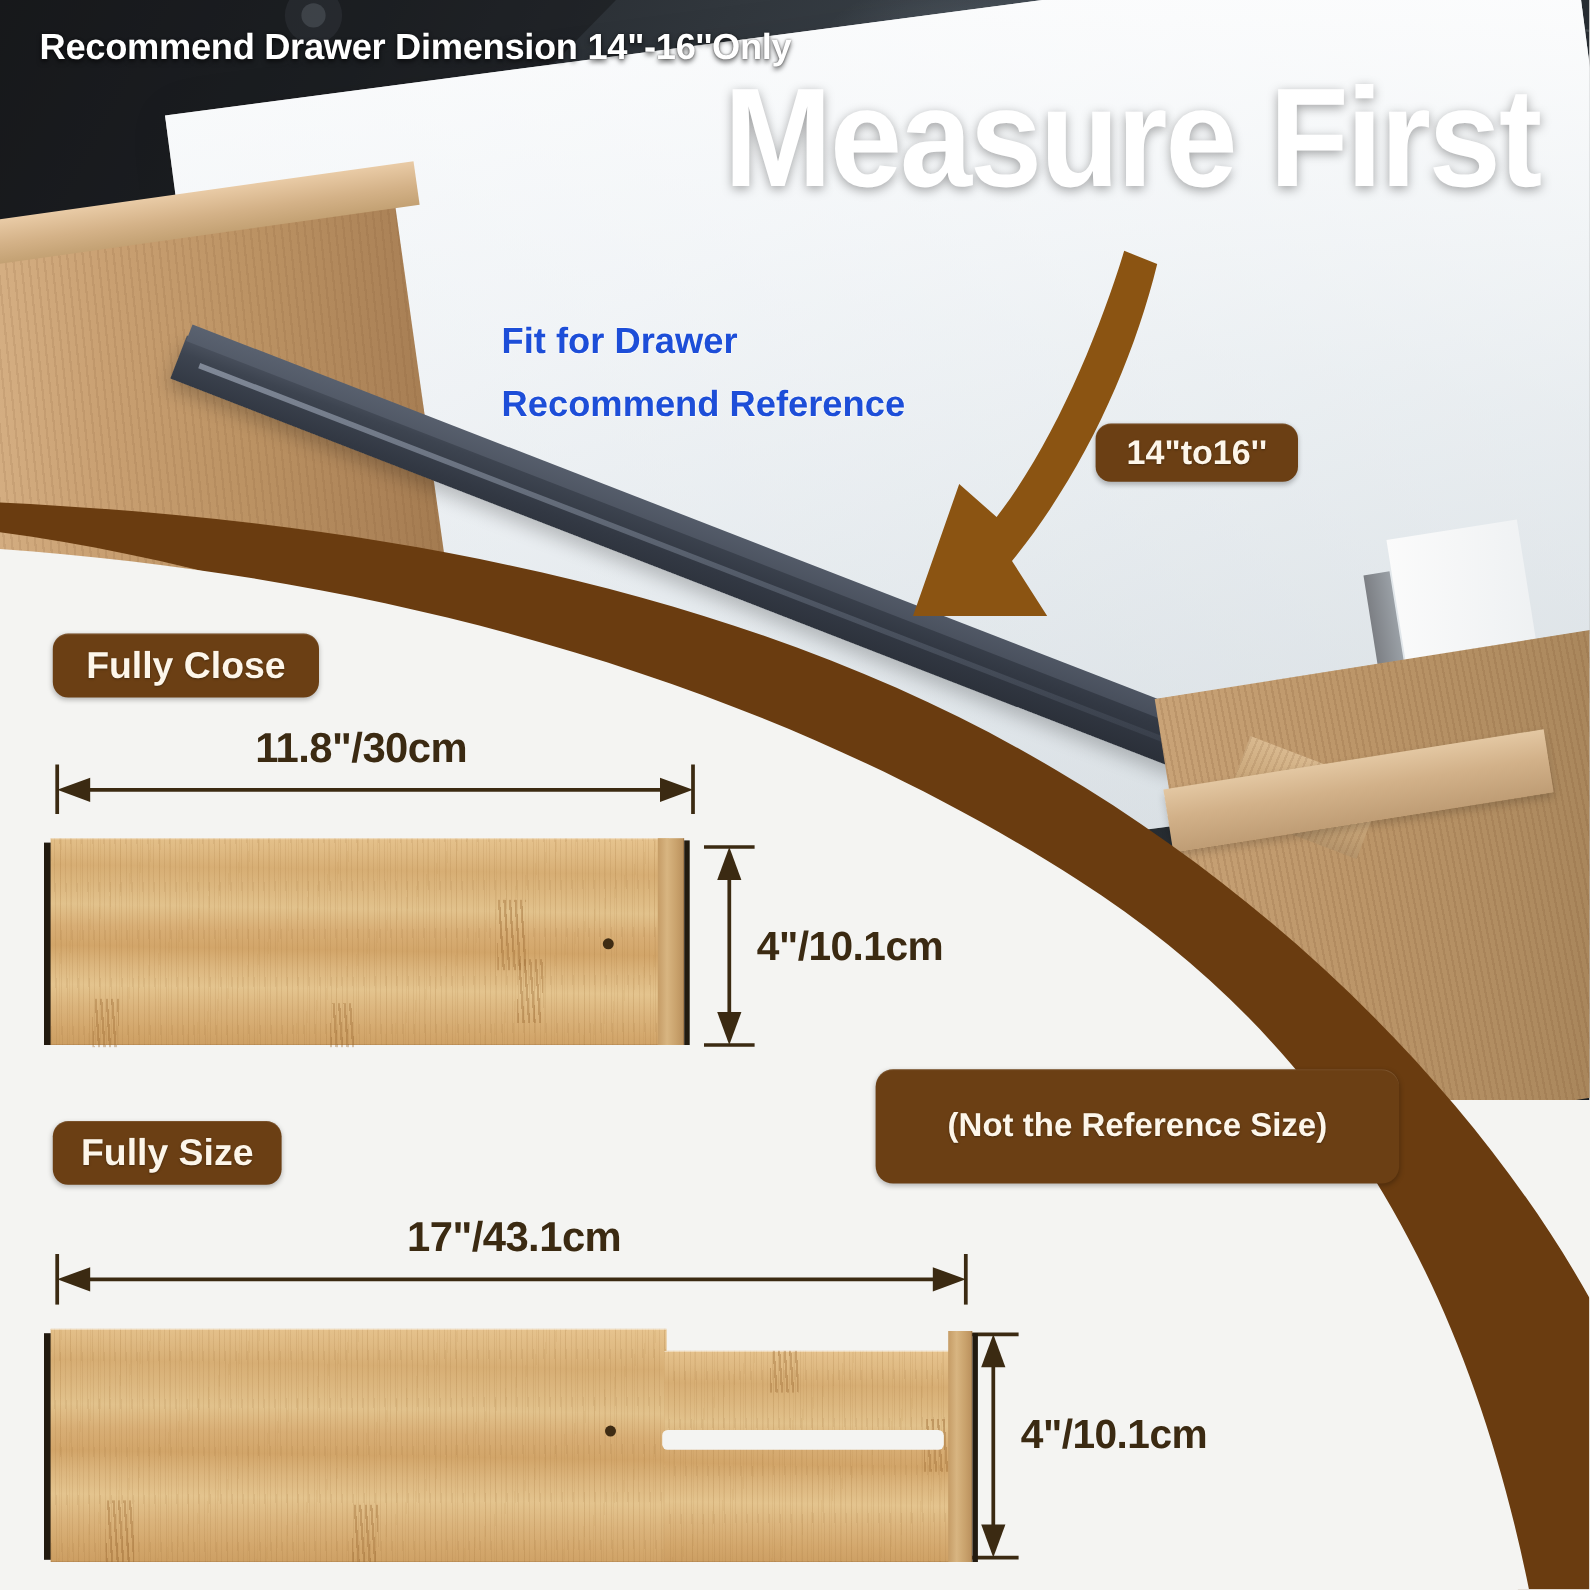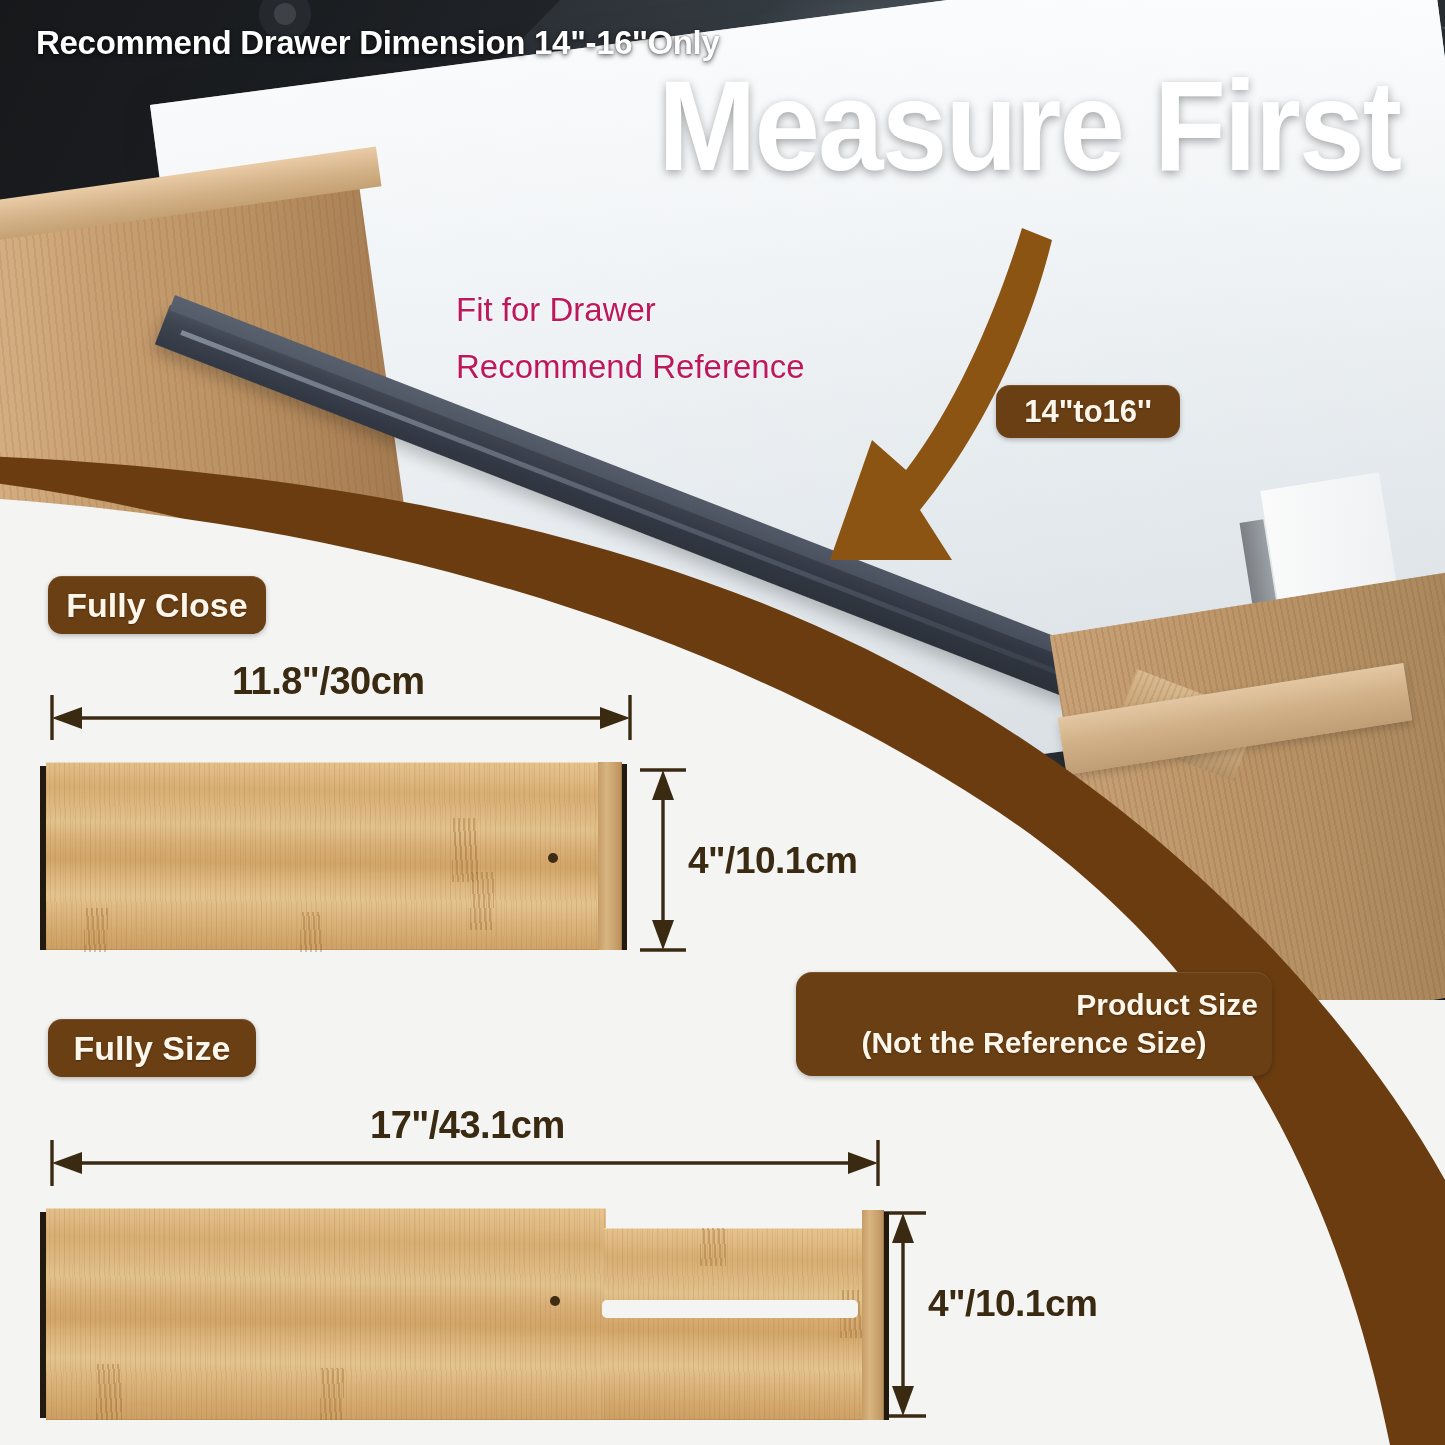--- a/index.html
+++ b/index.html
@@ -120,39 +120,39 @@
     text-align:right;
     font-size:128px; font-weight:bold; color:#ffffff;
     letter-spacing:-2px; line-height:1.0;
     transform:scaleX(.92); transform-origin:100% 0;
     text-shadow:0 3px 10px rgba(0,0,0,.35);
     white-space:nowrap;
   }
 
   .fitfor {
     position:absolute; left:456px; top:282px;
-    font-size:33px; font-weight:normal; color:#be185d;
+    font-size:33px; font-weight:bold; color:#1d4ed8;
     line-height:1.72;
     text-shadow:0 1px 0 rgba(255,255,255,.75), 1px 0 0 rgba(255,255,255,.5), 0 -1px 0 rgba(255,255,255,.5);
     white-space:nowrap;
   }
 
   
   .badge {
     position:absolute;
     background:#6b3f14;
     border-radius:14px;
     color:#fdf6ea;
     font-weight:bold;
     display:flex; align-items:center; justify-content:center;
     box-shadow:0 2px 5px rgba(0,0,0,.25), inset 0 1px 0 rgba(255,255,255,.10);
     text-shadow:0 1px 2px rgba(0,0,0,.35);
   }
   #badge-range { left:996px; top:385px; width:184px; height:53px; font-size:31px; }
-  #badge-close { left:48px; top:576px; width:218px; height:58px; font-size:34px; }
+  #badge-close { left:48px; top:576px; width:242px; height:58px; font-size:34px; }
   #badge-open  { left:48px; top:1019px; width:208px; height:58px; font-size:34px; }
   #badge-prod  {
     left:796px; top:972px; width:476px; height:104px;
     font-size:30px; line-height:1.28; text-align:center; flex-direction:column;
     border-radius:16px; padding:4px 10px;
   }
   #badge-prod span { display:block; white-space:nowrap; }
   #badge-prod .l1 { text-align:right; width:100%; padding-right:4px; }
 
   
@@ -306,21 +306,20 @@
     <div>Recommend Reference</div>
   </div>
 
   <div class="badge" id="badge-range">14"to16''</div>
 
   <div class="badge" id="badge-close">Fully Close</div>
 
   <div class="badge" id="badge-open">Fully Size</div>
 
   <div class="badge" id="badge-prod">
-    <span class="l1">Product Size</span>
     <span>(Not the Reference Size)</span>
   </div>
 
   <div class="dim-label" id="dl-w1">11.8"/30cm</div>
   <div class="dim-label" id="dl-h1">4"/10.1cm</div>
 
   <svg style="position:absolute;left:0;top:0;width:1445px;height:1445px;pointer-events:none" viewBox="0 0 1445 1445">
     <g stroke="#3b2a12" fill="#3b2a12" stroke-width="3.4">
 
       <line x1="52" y1="695" x2="52" y2="740"></line>

